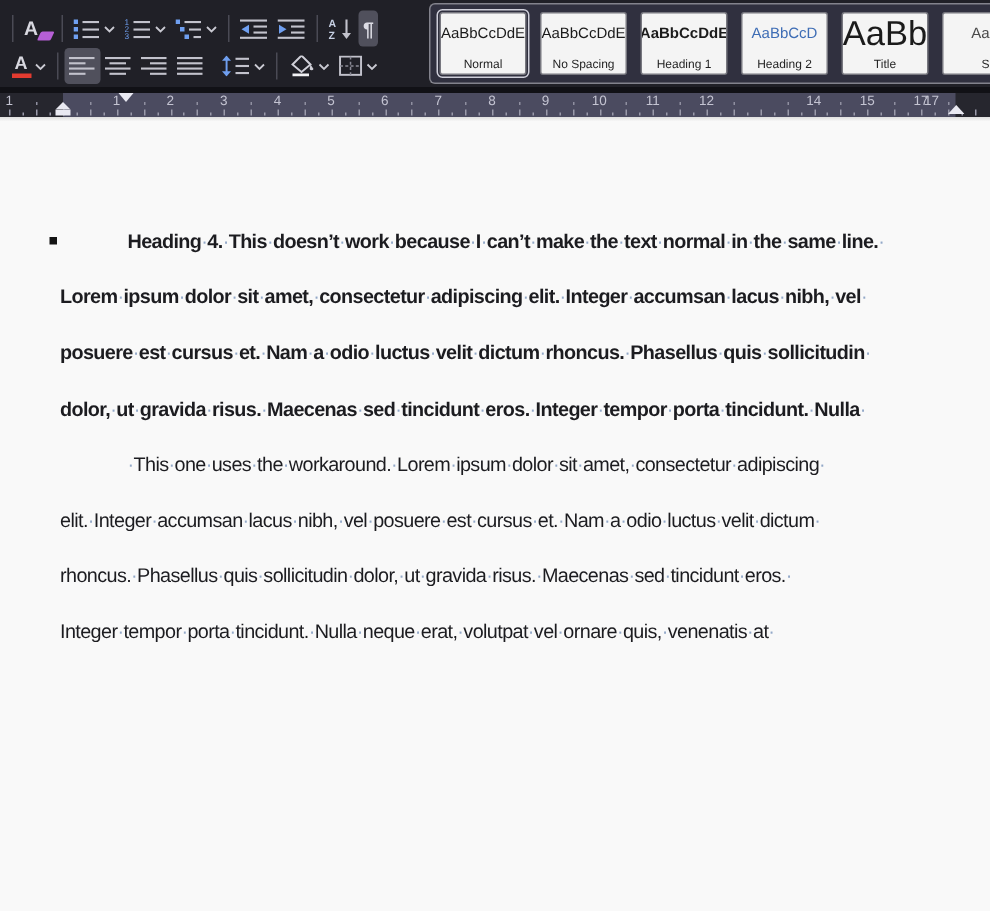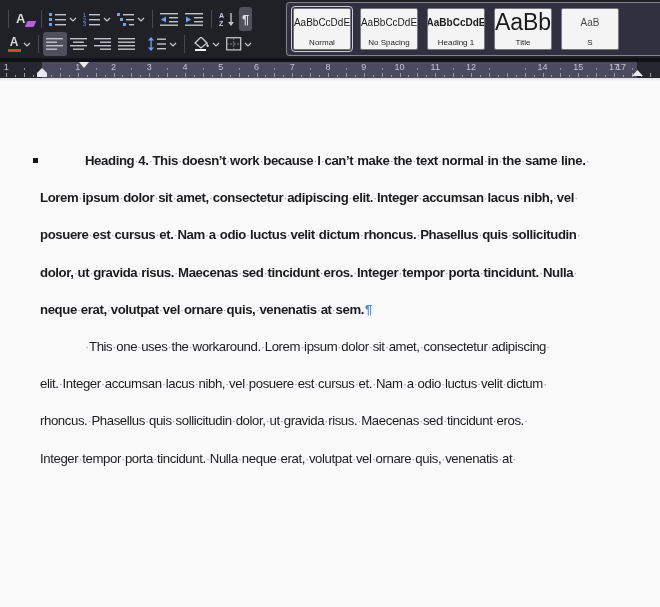--- a/index.html
+++ b/index.html
@@ -297,20 +297,24 @@
           <div class="card-sample sample-normal">AaBbCcDdE</div>
           <div class="card-label">Normal</div>
         </div>
         <div class="style-card">
           <div class="card-sample sample-normal">AaBbCcDdE</div>
           <div class="card-label">No Spacing</div>
         </div>
         <div class="style-card">
           <div class="card-sample sample-h1">AaBbCcDdE</div>
           <div class="card-label">Heading 1</div>
+        </div>
+        <div class="style-card">
+          <div class="card-sample sample-h2">AaBbCcD</div>
+          <div class="card-label">Heading 2</div>
         </div>
         <div class="style-card">
           <div class="card-sample sample-title">AaBb</div>
           <div class="card-label">Title</div>
         </div>
         <div class="style-card">
           <div class="card-sample sample-subtitle">AaB</div>
           <div class="card-label">S</div>
         </div>
       </div>
@@ -435,19 +439,18 @@
     <div class="marker-left-box" style="left: 37px;"></div>
     <div class="marker-right" style="left: 632px;"></div>
   </div>
 
 <div class="doc">
   <div>
       <div class="doc-line bold indent"><span class="bullet-square"></span><span>Heading<span class="sp">·</span>4.<span class="sp">·</span>This<span class="sp">·</span>doesn’t<span class="sp">·</span>work<span class="sp">·</span>because<span class="sp">·</span>I<span class="sp">·</span>can’t<span class="sp">·</span>make<span class="sp">·</span>the<span class="sp">·</span>text<span class="sp">·</span>normal<span class="sp">·</span>in<span class="sp">·</span>the<span class="sp">·</span>same<span class="sp">·</span>line.<span class="sp">·</span></span></div>
       <div class="doc-line bold"><span>Lorem<span class="sp">·</span>ipsum<span class="sp">·</span>dolor<span class="sp">·</span>sit<span class="sp">·</span>amet,<span class="sp">·</span>consectetur<span class="sp">·</span>adipiscing<span class="sp">·</span>elit.<span class="sp">·</span>Integer<span class="sp">·</span>accumsan<span class="sp">·</span>lacus<span class="sp">·</span>nibh,<span class="sp">·</span>vel<span class="sp">·</span></span></div>
       <div class="doc-line bold"><span>posuere<span class="sp">·</span>est<span class="sp">·</span>cursus<span class="sp">·</span>et.<span class="sp">·</span>Nam<span class="sp">·</span>a<span class="sp">·</span>odio<span class="sp">·</span>luctus<span class="sp">·</span>velit<span class="sp">·</span>dictum<span class="sp">·</span>rhoncus.<span class="sp">·</span>Phasellus<span class="sp">·</span>quis<span class="sp">·</span>sollicitudin<span class="sp">·</span></span></div>
       <div class="doc-line bold"><span>dolor,<span class="sp">·</span>ut<span class="sp">·</span>gravida<span class="sp">·</span>risus.<span class="sp">·</span>Maecenas<span class="sp">·</span>sed<span class="sp">·</span>tincidunt<span class="sp">·</span>eros.<span class="sp">·</span>Integer<span class="sp">·</span>tempor<span class="sp">·</span>porta<span class="sp">·</span>tincidunt.<span class="sp">·</span>Nulla<span class="sp">·</span></span></div>
-      <div class="doc-line bold"><span>neque<span class="sp">·</span>erat,<span class="sp">·</span>volutpat<span class="sp">·</span>vel<span class="sp">·</span>ornare<span class="sp">·</span>quis,<span class="sp">·</span>venenatis<span class="sp">·</span>at<span class="sp">·</span>sem.</span><span class="pilcrow">¶</span></div>
       <div class="doc-line indent"><span><span class="sp">·</span>This<span class="sp">·</span>one<span class="sp">·</span>uses<span class="sp">·</span>the<span class="sp">·</span>workaround.<span class="sp">·</span>Lorem<span class="sp">·</span>ipsum<span class="sp">·</span>dolor<span class="sp">·</span>sit<span class="sp">·</span>amet,<span class="sp">·</span>consectetur<span class="sp">·</span>adipiscing<span class="sp">·</span></span></div>
       <div class="doc-line"><span>elit.<span class="sp">·</span>Integer<span class="sp">·</span>accumsan<span class="sp">·</span>lacus<span class="sp">·</span>nibh,<span class="sp">·</span>vel<span class="sp">·</span>posuere<span class="sp">·</span>est<span class="sp">·</span>cursus<span class="sp">·</span>et.<span class="sp">·</span>Nam<span class="sp">·</span>a<span class="sp">·</span>odio<span class="sp">·</span>luctus<span class="sp">·</span>velit<span class="sp">·</span>dictum<span class="sp">·</span></span></div>
       <div class="doc-line"><span>rhoncus.<span class="sp">·</span>Phasellus<span class="sp">·</span>quis<span class="sp">·</span>sollicitudin<span class="sp">·</span>dolor,<span class="sp">·</span>ut<span class="sp">·</span>gravida<span class="sp">·</span>risus.<span class="sp">·</span>Maecenas<span class="sp">·</span>sed<span class="sp">·</span>tincidunt<span class="sp">·</span>eros.<span class="sp">·</span></span></div>
       <div class="doc-line"><span>Integer<span class="sp">·</span>tempor<span class="sp">·</span>porta<span class="sp">·</span>tincidunt.<span class="sp">·</span>Nulla<span class="sp">·</span>neque<span class="sp">·</span>erat,<span class="sp">·</span>volutpat<span class="sp">·</span>vel<span class="sp">·</span>ornare<span class="sp">·</span>quis,<span class="sp">·</span>venenatis<span class="sp">·</span>at<span class="sp">·</span></span></div>
     </div>
 </div>
 
 </body></html>

